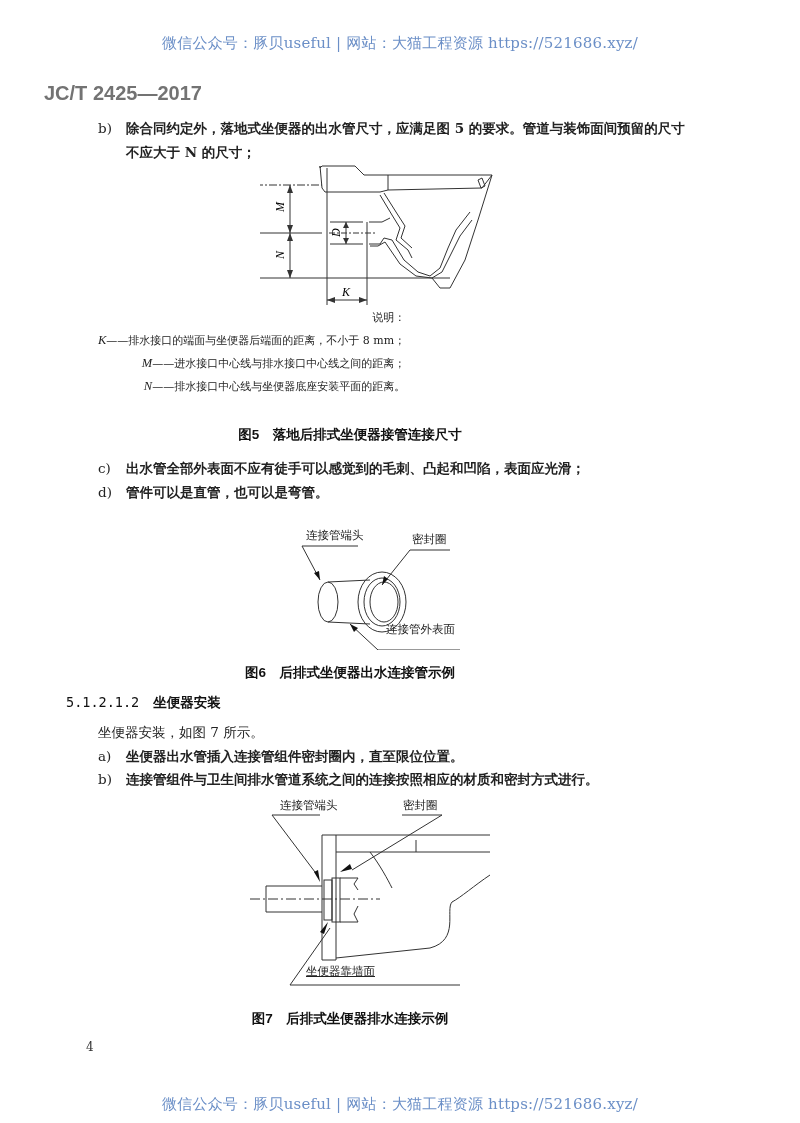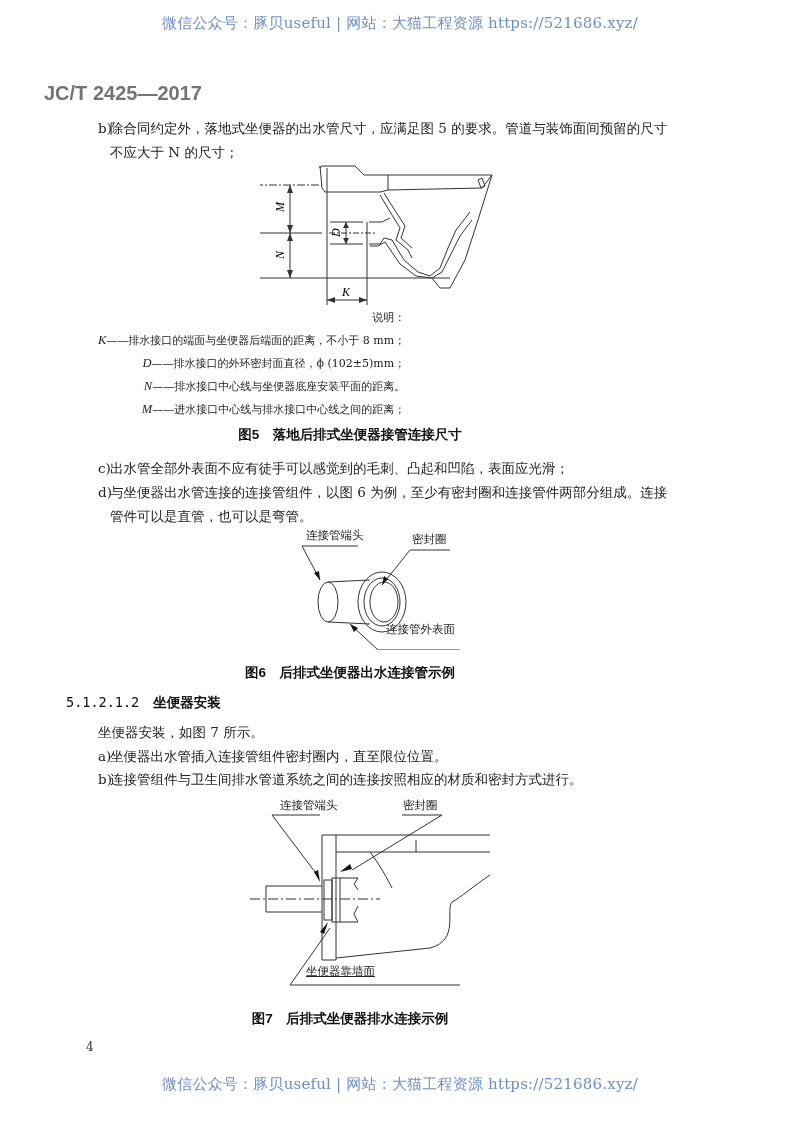--- a/index.html
+++ b/index.html
@@ -1,26 +1,26 @@
 <!DOCTYPE html>
 <html><head>
 <meta charset="utf-8">
 <style>
   html, body { margin:0; padding:0; background:#fff; }
   body { width:800px; height:1123px; position:relative; overflow:hidden;
          font-family:"DejaVu Serif", serif; color:#222; }
   .abs { position:absolute; }
   .watermark { left:0; width:800px; text-align:center; font-size:15px; color:#6b8fc7;
-               font-family:"DejaVu Serif", serif; letter-spacing:0.2px; }
+               font-family:"DejaVu Serif", serif; letter-spacing:0.2px;margin-top:20px; }
   .wm-top { top:14px; }
   .wm-bot { top:1075px; }
   .std-code { left:44px; top:82px; font-family:"Liberation Sans", sans-serif; font-weight:bold; font-size:20px; color:#737373; }
   .para { font-size:13.5px; line-height:24px; color:#222; }
   .item-label { position:absolute; left:0; }
-  .item-text { margin-left:12px; }
+  .item-text { margin-left:28px;font-weight:bold; }
   .caption { font-family:"Liberation Sans", sans-serif; font-weight:bold; font-size:13.5px; color:#111; left:0; width:700px; text-align:center; }
   .legend { font-size:11px; line-height:22px; color:#222;text-align:right; }
   .legend i { font-family:"Liberation Serif", serif; font-size:12.5px; }
   .section { font-family:"DejaVu Sans Mono", monospace; font-size:13.5px; color:#111; }
   .section b { font-family:"Liberation Sans", sans-serif; margin-left:14px; }
   .pagenum { left:86px; top:1040px; font-size:12px; color:#333; }
   .fig-label { font-size:11.5px; color:#222; font-family:"DejaVu Serif", serif;text-align:center; }
   svg text { font-family:"Liberation Serif", serif; }
 </style>
 </head>
@@ -76,34 +76,32 @@
   </g>
   <text x="24" y="52" font-size="12" font-style="italic" transform="rotate(-90 24 52)">M</text>
   <text x="24" y="99" font-size="12" font-style="italic" transform="rotate(-90 24 99)">N</text>
   <text x="80" y="77" font-size="12" font-style="italic" transform="rotate(-90 80 77)">D</text>
   <text x="82" y="136" font-size="12" font-style="italic">K</text>
 </svg>
 
 <div class="abs legend" style="left:98px; top:307px;">
   <div>说明：</div>
   <div><i>K</i><span>——排水接口的端面与坐便器后端面的距离，不小于 8 mm；</span></div>
-  <div><i>D</i><span>——排水接口的外环密封面直径，ϕ (102±5)mm；</span></div>
+  <div><i>M</i><span>——进水接口中心线与排水接口中心线之间的距离；</span></div>
   <div><i>N</i><span>——排水接口中心线与坐便器底座安装平面的距离。</span></div>
-  <div><i>M</i><span>——进水接口中心线与排水接口中心线之间的距离；</span></div>
 </div>
 
 <div class="abs caption" style="top:426px;">图5　落地后排式坐便器接管连接尺寸</div>
 
 <div class="abs para" style="left:98px; top:456px; width:660px;">
   <span class="item-label">c)</span>
   <div class="item-text">出水管全部外表面不应有徒手可以感觉到的毛刺、凸起和凹陷，表面应光滑；</div>
 </div>
 <div class="abs para" style="left:98px; top:480px; width:660px;">
   <span class="item-label">d)</span>
-  <div class="item-text">与坐便器出水管连接的连接管组件，以图 6 为例，至少有密封圈和连接管件两部分组成。连接</div>
   <div class="item-text">管件可以是直管，也可以是弯管。</div>
 </div>
 
 <div class="abs fig-label" style="left:306px; top:528px;">连接管端头</div>
 <div class="abs fig-label" style="left:412px; top:532px;">密封圈</div>
 <div class="abs fig-label" style="left:386px; top:622px;">连接管外表面</div>
 <svg class="abs" style="left:290px; top:540px;" width="200" height="110" viewBox="0 0 200 110">
   <g fill="none" stroke="#333" stroke-width="1">
     <path d="M12 6 L68 6"></path>
       <path d="M120 10 L160 10"></path>

